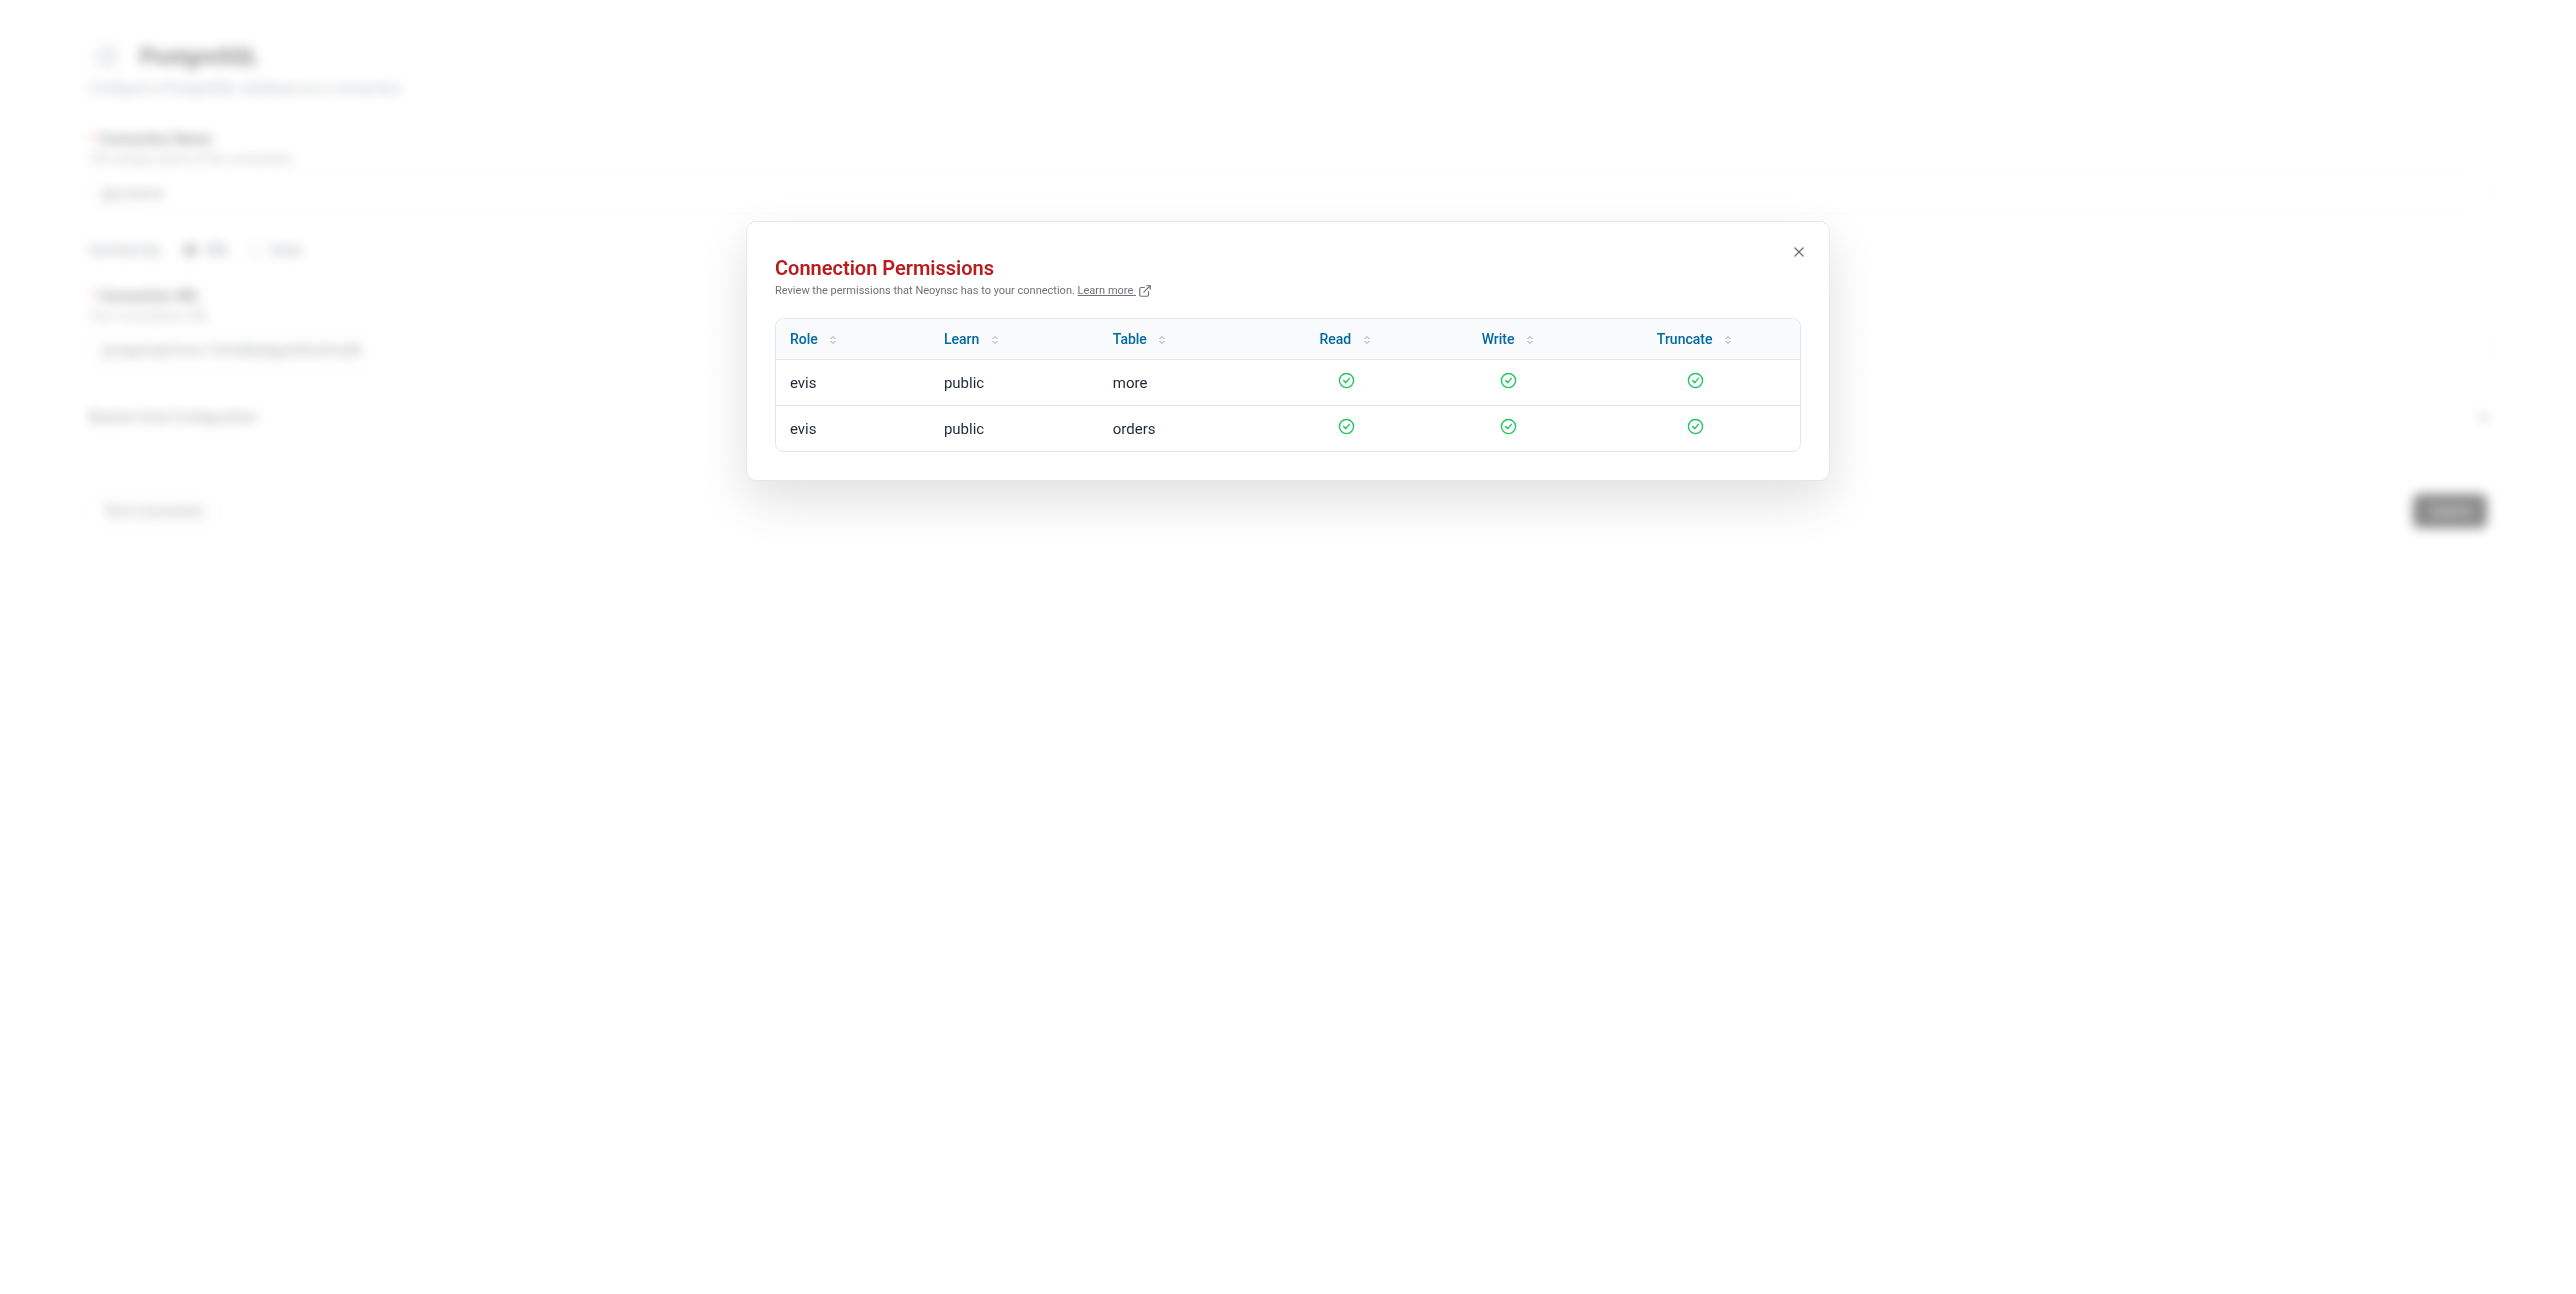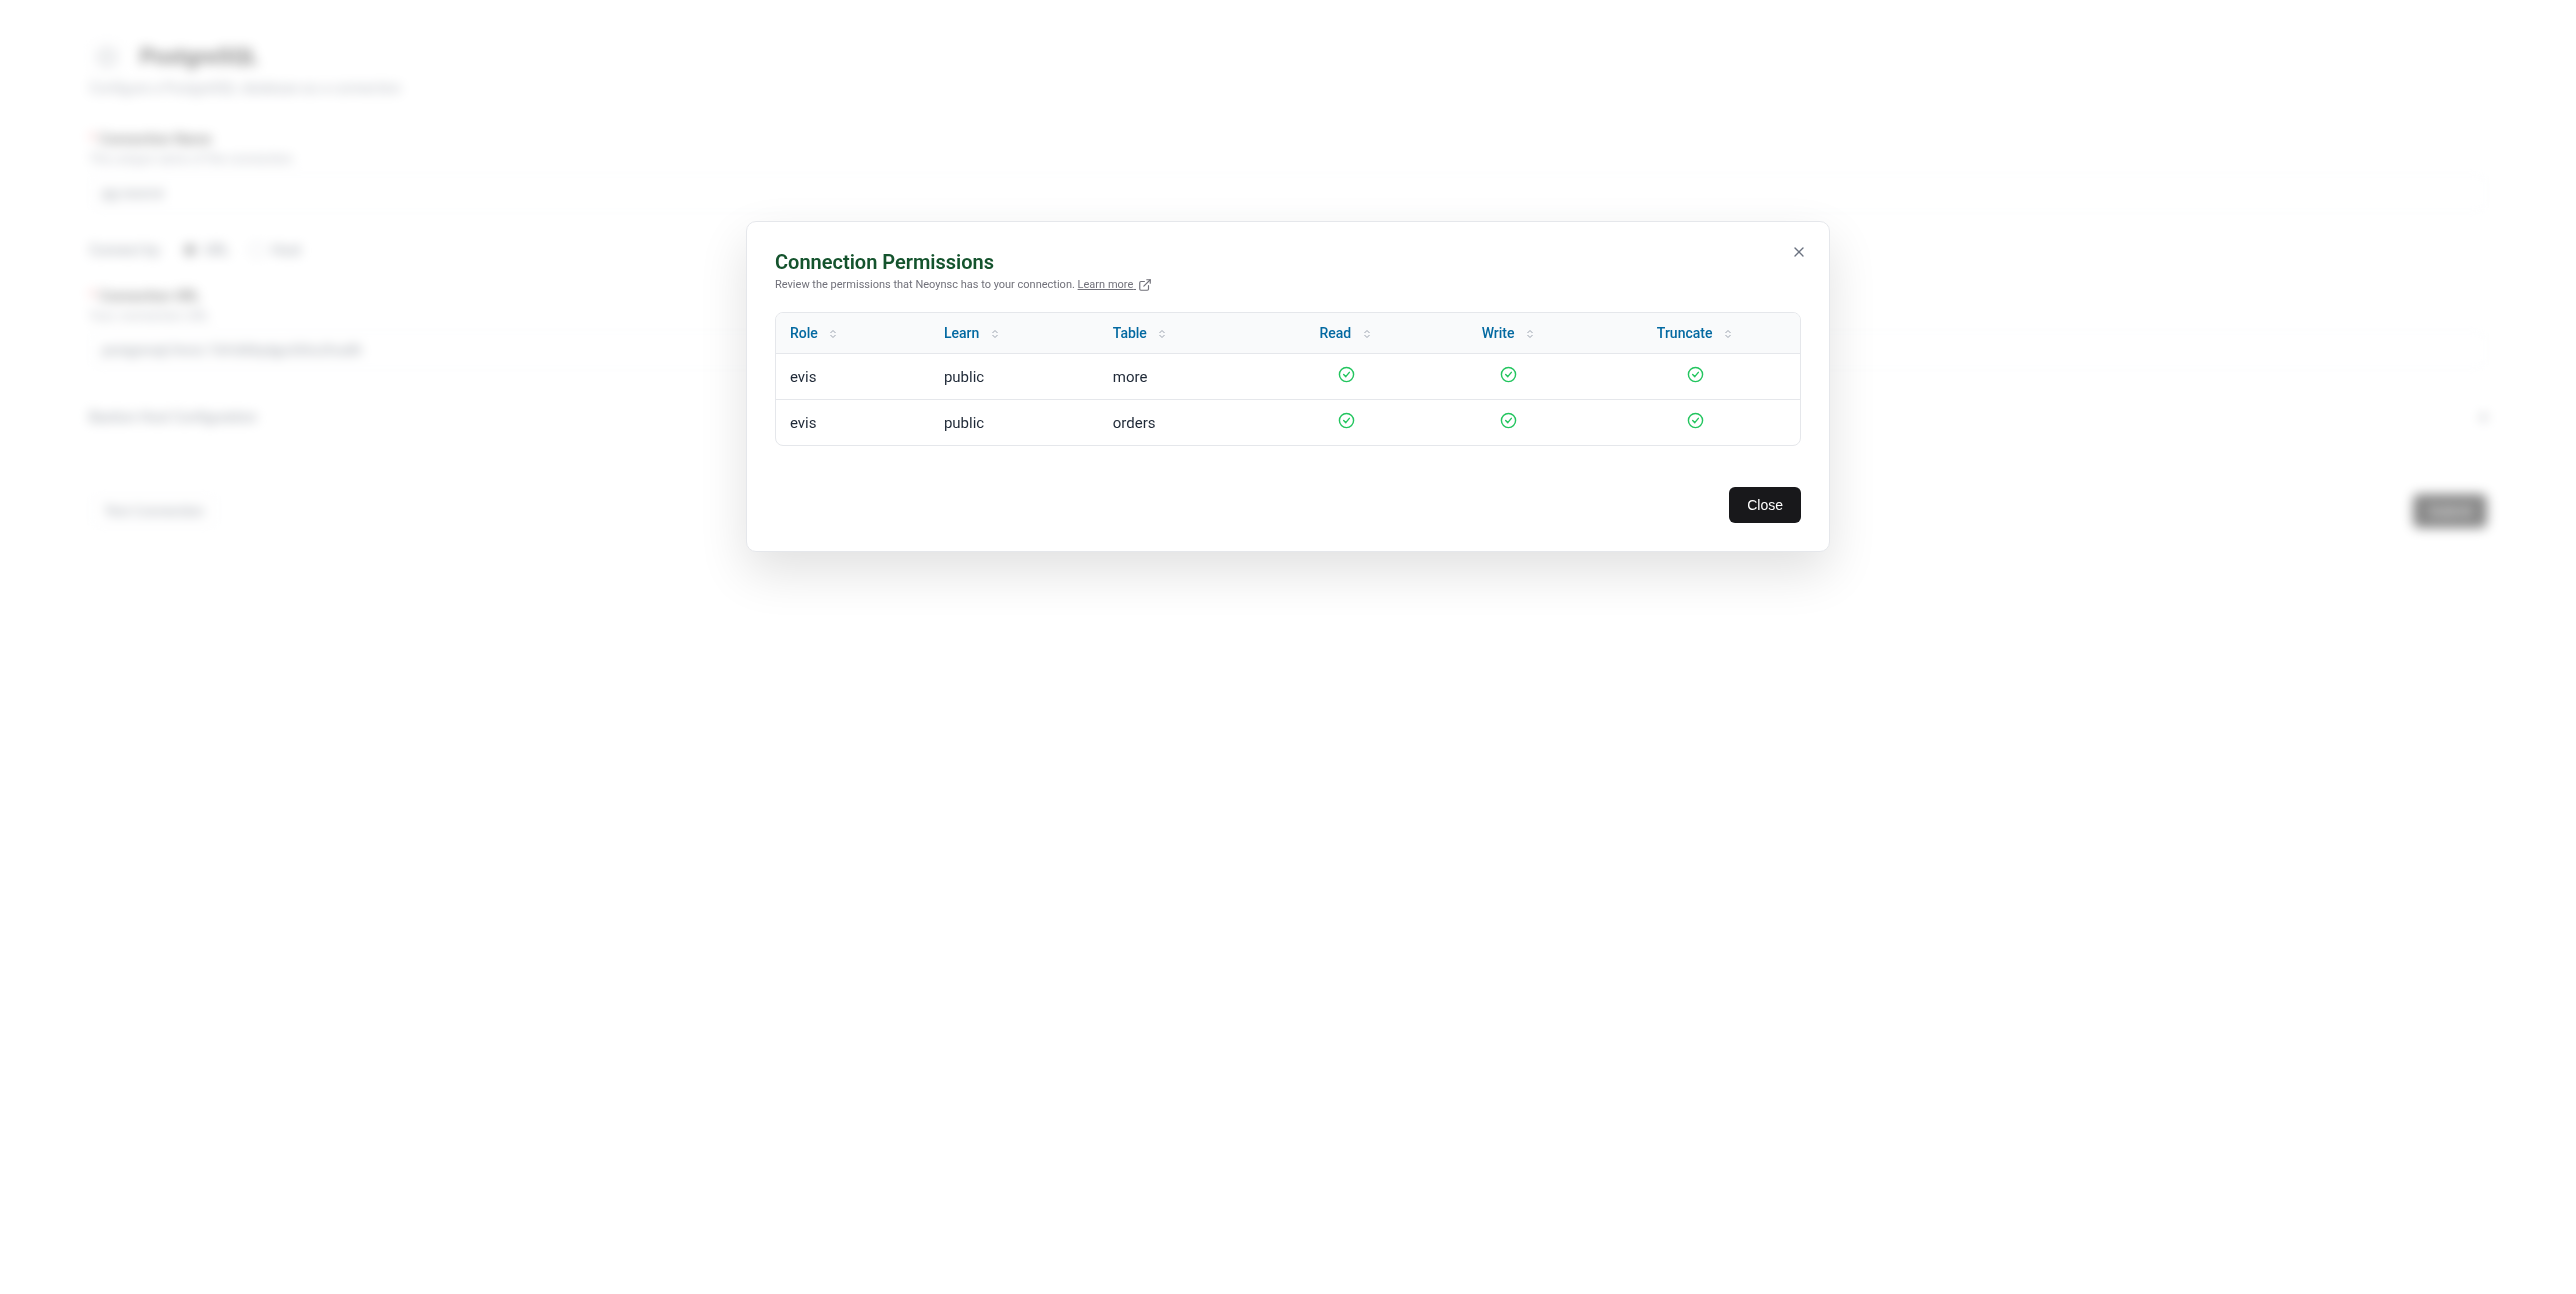--- a/index.html
+++ b/index.html
@@ -182,22 +182,23 @@
       cursor: pointer;
       color: #6b7280;
       display: flex;
       align-items: center;
       justify-content: center;
     }
 
     .modal-title {
       font-size: 20px;
       font-weight: 600;
-      color: #14532d;
+      color: #b91c1c;
       margin-bottom: 4px;
+      margin-top: 6px;
     }
 
     .modal-subtitle {
       font-size: 11px;
       color: #71717a;
       margin-bottom: 20px;
     }
 
     .modal-subtitle a {
       color: #71717a;
@@ -479,18 +480,15 @@
             <td class="center"><span class="check-icon">
                 <svg width="17" height="17" viewBox="0 0 24 24" fill="none" stroke="currentColor" stroke-width="2" stroke-linecap="round" stroke-linejoin="round">
                   <circle cx="12" cy="12" r="10"></circle>
                   <polyline points="8 12 11 15 16 9"></polyline>
                 </svg>
               </span></td>
           </tr>
         </tbody>
     </table>
 
-    <div class="modal-footer">
-      <button class="close-btn">Close</button>
-    </div>
   </div>
 </div>
 
 
 </body></html>

